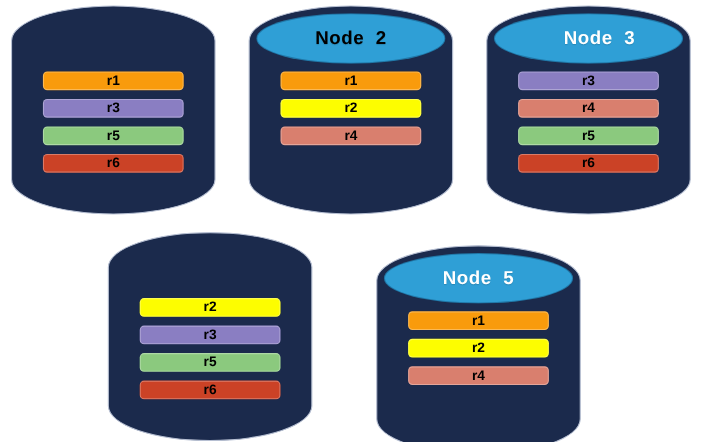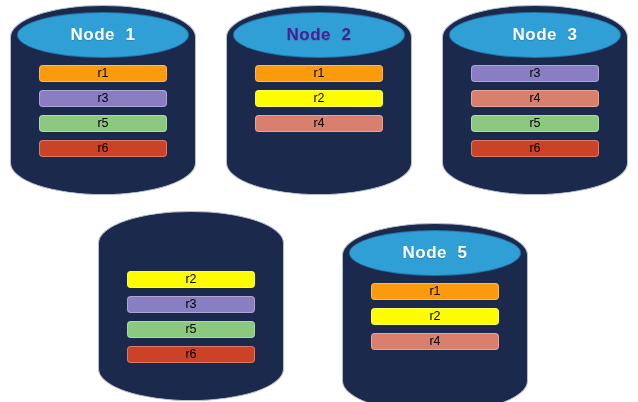--- a/index.html
+++ b/index.html
@@ -50,57 +50,54 @@
 
   .bar {
     height: 17px;
     border-radius: 4px;
     display: flex; align-items: center; justify-content: center;
     box-shadow: inset 0 0 0 1px rgba(255,255,255,0.30);
   }
 
   .bar span {
     color: #000000;
-    font-weight: normal;
+    font-weight: bold;
     font-size: 12.5px;
     line-height: 1;
   }
 </style>
 </head>
 <body style="background: rgb(255, 255, 255);">
 
 <div class="canvas">
 
   <div class="row row-top">
 
     <figure class="cylinder" style="margin: 0px; --body-color: #1b2a4c; --top-color: #2f9fd6;">
       <div class="cyl-body"></div>
-      <div class="cyl-top">
-        <span class="cyl-title" style="color: rgb(255, 255, 255);">Node  1</span>
-      </div>
       <div class="bars">
           <div class="bar" style="background: rgb(249, 155, 12);">
             <span style="color: rgb(0, 0, 0);">r1</span>
           </div>
           <div class="bar" style="background: rgb(138, 126, 194);">
             <span style="color: rgb(0, 0, 0);">r3</span>
           </div>
           <div class="bar" style="background: rgb(139, 201, 126);">
             <span style="color: rgb(0, 0, 0);">r5</span>
           </div>
           <div class="bar" style="background: rgb(203, 66, 38);">
             <span style="color: rgb(0, 0, 0);">r6</span>
           </div>
         </div>
     </figure>
 
     <figure class="cylinder" style="margin: 0px; --body-color: #1b2a4c; --top-color: #2f9fd6;">
       <div class="cyl-body"></div>
       <div class="cyl-top">
-        <span class="cyl-title" style="color: #4c1d95;">Node  2</span>
+        <span class="cyl-title" style="color: #000000;">Node  2</span>
       </div>
       <div class="bars">
           <div class="bar" style="background: rgb(249, 155, 12);">
             <span style="color: rgb(0, 0, 0);">r1</span>
           </div>
           <div class="bar" style="background: rgb(253, 253, 0);">
             <span style="color: rgb(0, 0, 0);">r2</span>
           </div>
           <div class="bar" style="background: rgb(217, 127, 110);">
             <span style="color: rgb(0, 0, 0);">r4</span>

